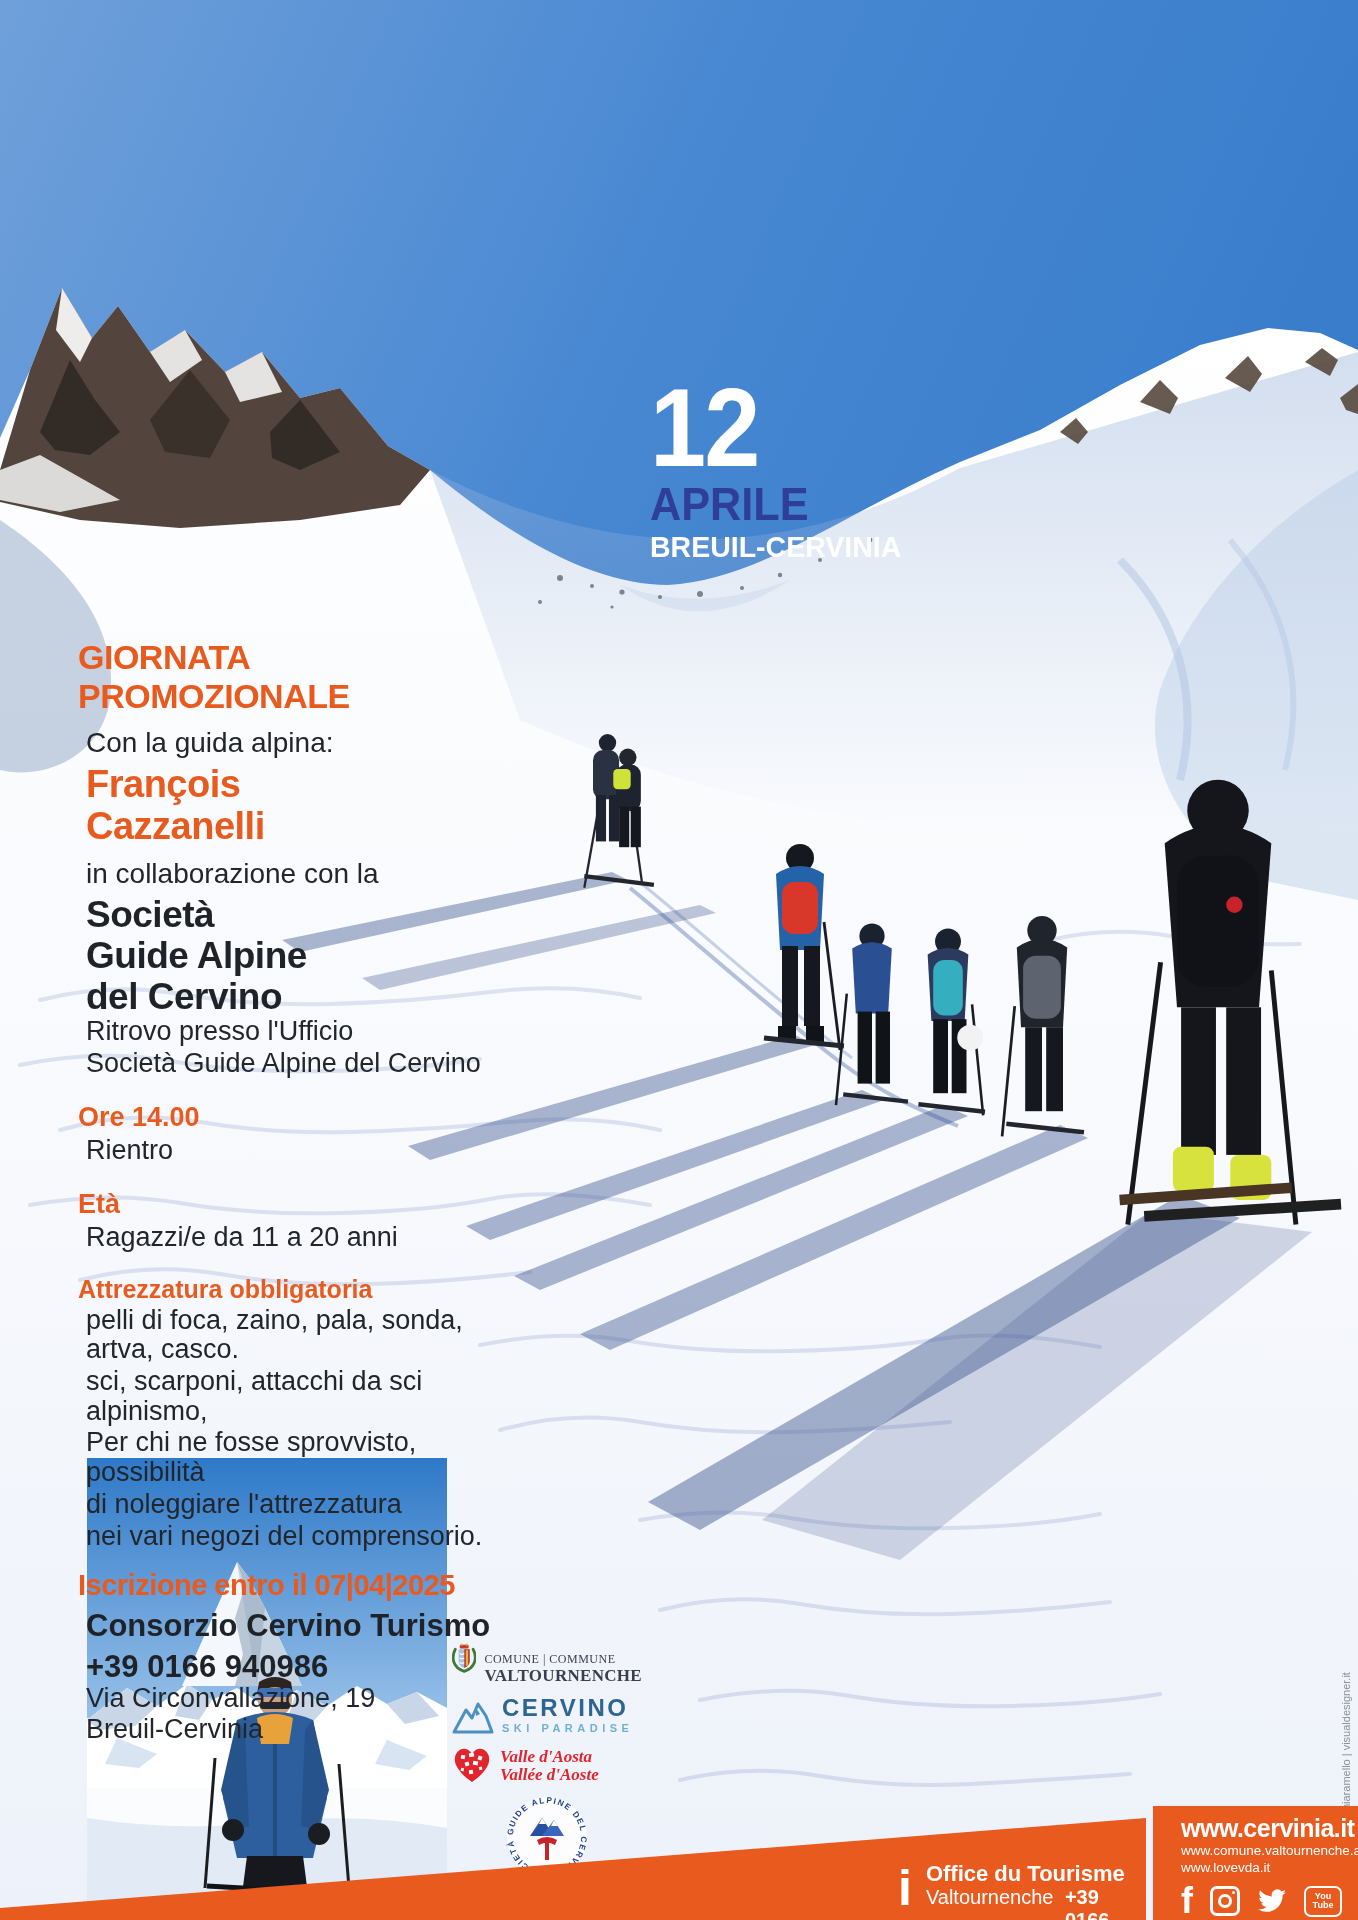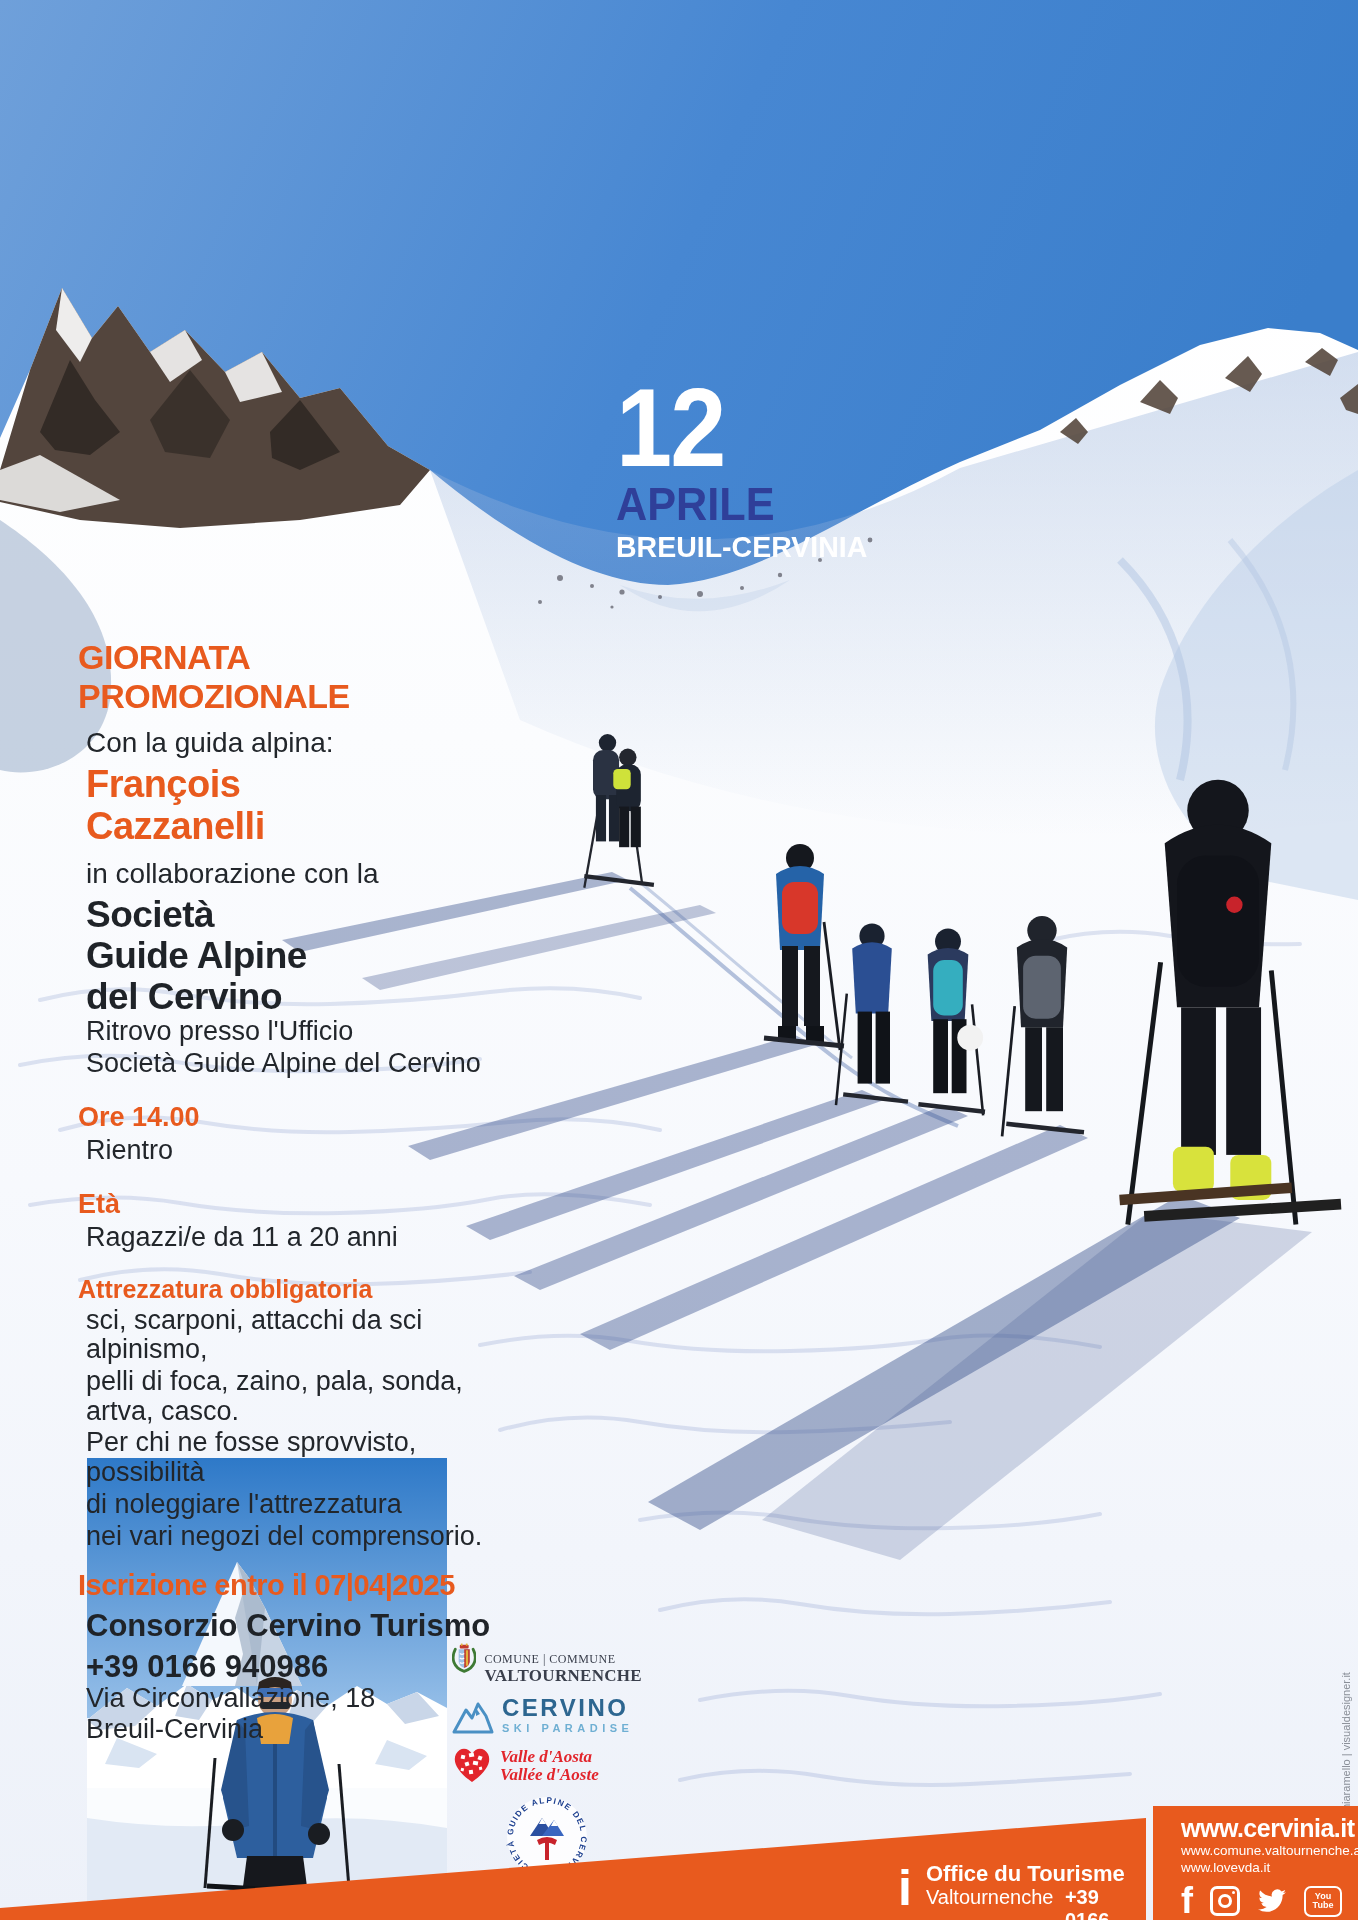--- a/index.html
+++ b/index.html
@@ -13,21 +13,21 @@
     font-weight:700;letter-spacing:-2px;}
   .t1{font-size:104px;}
   .t2{font-size:104px;margin-top:-19px;}
   .t3{display:flex;align-items:baseline;transform:scaleX(.76);transform-origin:left top;
     margin-top:-16px;}
   .t-white{color:#ffffff;}
   .t-blue{color:#3A4B9E;}
   .t3 .allo{font-size:104px;font-weight:700;letter-spacing:-2px;}
   .t3 .big{font-size:142px;font-weight:800;letter-spacing:-3px;margin-left:4px;}
   
-  .date{position:absolute;left:616px;top:372px;z-index:2;line-height:1;}
+  .date{position:absolute;left:650px;top:372px;z-index:2;line-height:1;}
   .date .day{font-size:112px;font-weight:800;color:#ffffff;letter-spacing:-2px;
     transform:scaleX(.9);transform-origin:left top;}
   .date .month{font-size:47px;font-weight:800;color:#2F3F99;margin-top:-4px;
     transform:scaleX(.92);transform-origin:left top;}
   .date .place{font-size:30px;font-weight:700;color:#ffffff;margin-top:5px;
     transform:scaleX(.95);transform-origin:left top;letter-spacing:0;}
   
   .info{position:absolute;left:78px;top:638px;width:440px;z-index:2;color:#22262B;}
   .orange{color:#E85A1E;}
   .lbl{font-weight:800;}
@@ -270,29 +270,29 @@
     <div class="society sub">Società</div>
     <div class="society sub">Guide Alpine</div>
     <div class="society sub">del Cervino</div>
     <div class="slot-text sub">Ritrovo presso l'Ufficio</div>
     <div class="slot-text sub">Società Guide Alpine del Cervino</div>
     <div class="slot-label lbl orange">Ore 14.00</div>
     <div class="slot-text sub">Rientro</div>
     <div class="slot-label lbl orange">Età</div>
     <div class="slot-text sub">Ragazzi/e da 11 a 20 anni</div>
     <div class="equip-label lbl orange">Attrezzatura obbligatoria</div>
+    <div class="equip-text sub">pelli di foca, zaino, pala, sonda, artva, casco.</div>
     <div class="equip-text sub">sci, scarponi, attacchi da sci alpinismo,</div>
-    <div class="equip-text sub">pelli di foca, zaino, pala, sonda, artva, casco.</div>
     <div class="equip-text sub">Per chi ne fosse sprovvisto, possibilità</div>
     <div class="equip-text sub">di noleggiare l'attrezzatura</div>
     <div class="equip-text sub">nei vari negozi del comprensorio.</div>
     <div class="deadline lbl orange">Iscrizione entro il 07|04|2025</div>
     <div class="contact-strong sub">Consorzio Cervino Turismo</div>
     <div class="contact-strong sub">+39 0166 940986</div>
-    <div class="contact-line sub">Via Circonvallazione, 18</div>
+    <div class="contact-line sub">Via Circonvallazione, 19</div>
     <div class="contact-line sub">Breuil-Cervinia</div>
   </div>
 
   <svg class="inset" width="360" height="444" viewBox="0 0 360 444">
     <defs>
       <linearGradient id="isky" x1="0" y1="0" x2="0" y2="1">
         <stop offset="0" stop-color="#2E79C8"></stop>
           <stop offset="1" stop-color="#9CC3EA"></stop>
       </linearGradient>
     </defs>

